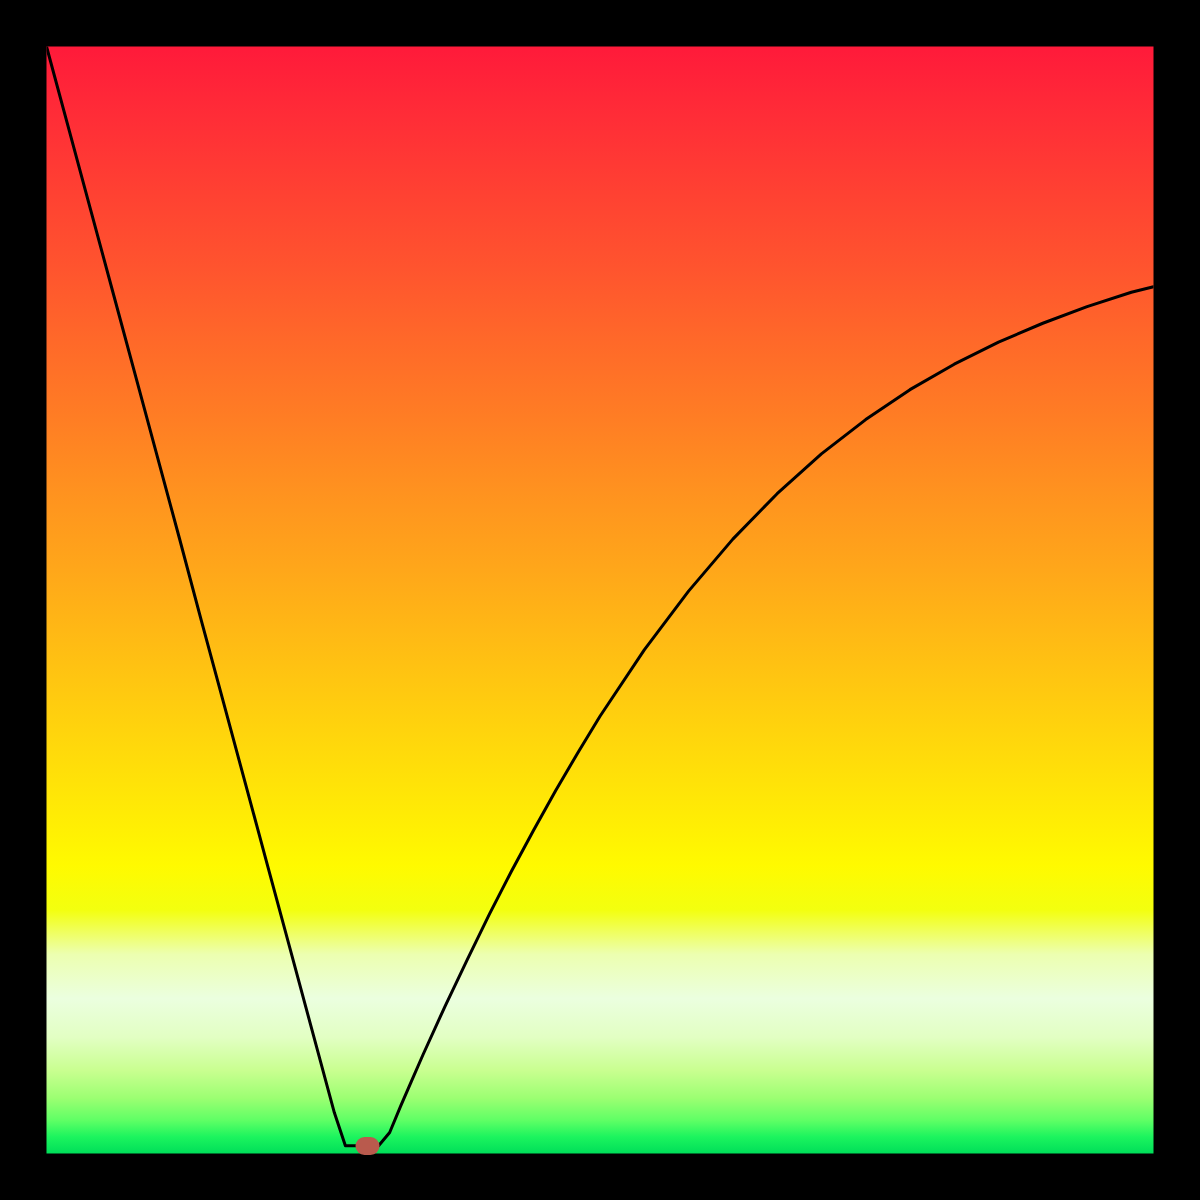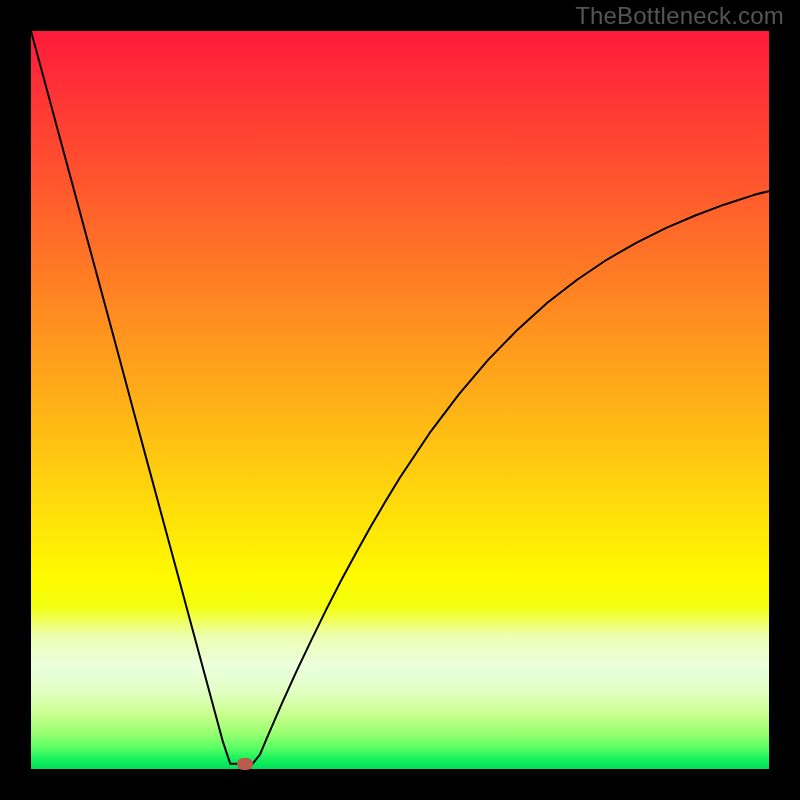--- a/index.html
+++ b/index.html
@@ -74,21 +74,20 @@
     background: #b95a4d;
     transform: translate(-50%, -50%);
     z-index: 5;
   }
 </style>
 </head>
 <body>
 
 <div class="stage">
 
-  <div class="watermark">TheBottleneck.com</div>
 
   <div class="plot-area">
     <svg viewBox="0 0 738 738" preserveAspectRatio="none">
       <path fill="none" stroke="#000000" stroke-width="2.0" stroke-linecap="round" stroke-linejoin="round" d="M0.00 0.00 L14.76 54.61 L29.52 109.22 L44.28 163.84 L59.04 218.45 L73.80 273.06 L88.56 327.67 L103.32 383.02 L118.08 437.63 L132.84 492.25 L147.60 546.86 L162.36 601.47 L177.12 656.08 L191.88 710.69 L199.26 732.83 L206.64 732.83 L214.02 732.83 L221.40 732.83 L228.78 723.98 L236.16 706.27 L243.54 689.29 L250.92 672.32 L265.68 639.85 L280.44 608.85 L295.20 578.59 L309.96 549.81 L324.72 522.50 L339.48 495.94 L354.24 470.84 L369.00 446.49 L398.52 402.21 L428.04 363.10 L457.56 328.41 L487.08 298.15 L516.60 271.58 L546.12 248.71 L575.64 228.78 L605.16 211.81 L634.68 197.05 L664.20 184.50 L693.72 173.43 L723.24 163.84 L738.00 160.15"></path>
     </svg>
     <div class="marker" style="left: 214.02px; top: 732.834px; background: rgb(185, 90, 77);"></div>
   </div>
 
 </div>
 

